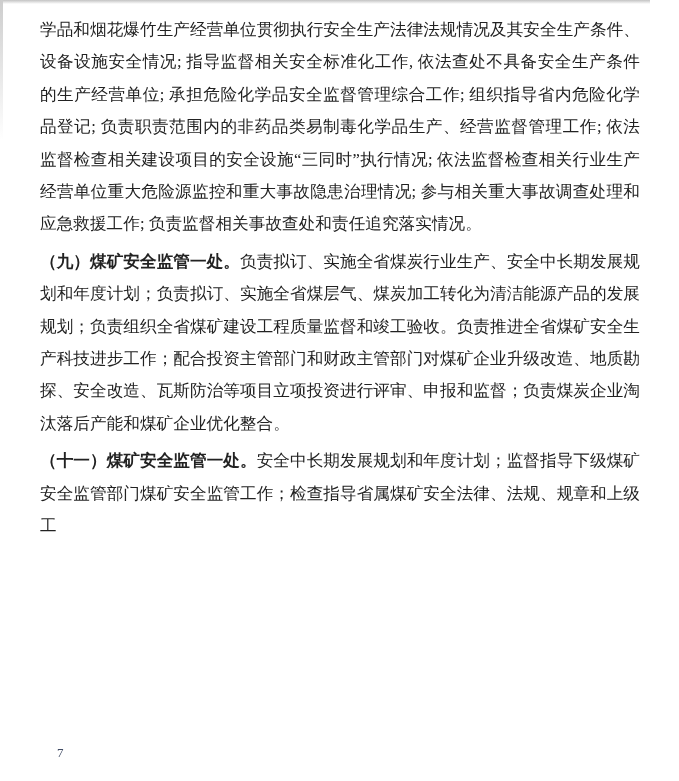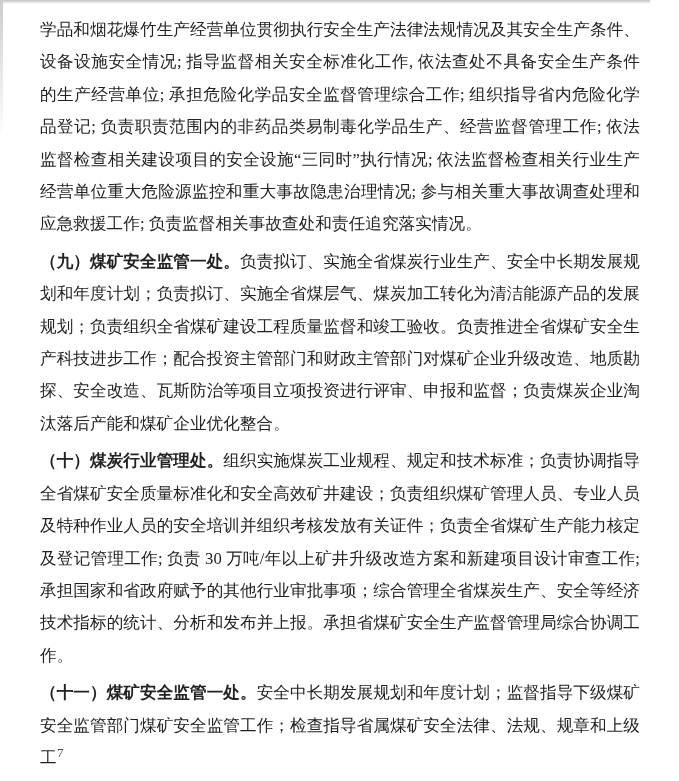--- a/index.html
+++ b/index.html
@@ -59,19 +59,18 @@
 
 <div class="page">
   <div class="edge-top"></div>
   <div class="edge-left"></div>
 
   <div class="content">
     <p class="para"><span class="sec-heading"></span><span>学品和烟花爆竹生产经营单位贯彻执行安全生产法律法规情况及其安全生产条件、设备设施安全情况; 指导监督相关安全标准化工作, 依法查处不具备安全生产条件的生产经营单位; 承担危险化学品安全监督管理综合工作; 组织指导省内危险化学品登记; 负责职责范围内的非药品类易制毒化学品生产、经营监督管理工作; 依法监督检查相关建设项目的安全设施“三同时”执行情况; 依法监督检查相关行业生产经营单位重大危险源监控和重大事故隐患治理情况; 参与相关重大事故调查处理和应急救援工作; 负责监督相关事故查处和责任追究落实情况。</span></p>
 
     <p class="para"><span class="sec-heading">（九）煤矿安全监管一处。</span><span>负责拟订、实施全省煤炭行业生产、安全中长期发展规划和年度计划；负责拟订、实施全省煤层气、煤炭加工转化为清洁能源产品的发展规划；负责组织全省煤矿建设工程质量监督和竣工验收。负责推进全省煤矿安全生产科技进步工作；配合投资主管部门和财政主管部门对煤矿企业升级改造、地质勘探、安全改造、瓦斯防治等项目立项投资进行评审、申报和监督；负责煤炭企业淘汰落后产能和煤矿企业优化整合。</span></p>
 
-    <p class="para"><span class="sec-heading">（十）煤炭行业管理处。</span><span>组织实施煤炭工业规程、规定和技术标准；负责协调指导全省煤矿安全质量标准化和安全高效矿井建设；负责组织煤矿管理人员、专业人员及特种作业人员的安全培训并组织考核发放有关证件；负责全省煤矿生产能力核定及登记管理工作; 负责 30 万吨/年以上矿井升级改造方案和新建项目设计审查工作; 承担国家和省政府赋予的其他行业审批事项；综合管理全省煤炭生产、安全等经济技术指标的统计、分析和发布并上报。承担省煤矿安全生产监督管理局综合协调工作。</span></p>
 
     <p class="para"><span class="sec-heading">（十一）煤矿安全监管一处。</span><span>安全中长期发展规划和年度计划；监督指导下级煤矿安全监管部门煤矿安全监管工作；检查指导省属煤矿安全法律、法规、规章和上级工</span></p>
   </div>
 
   <div class="page-number">7</div>
 </div>
 
 </body></html>

